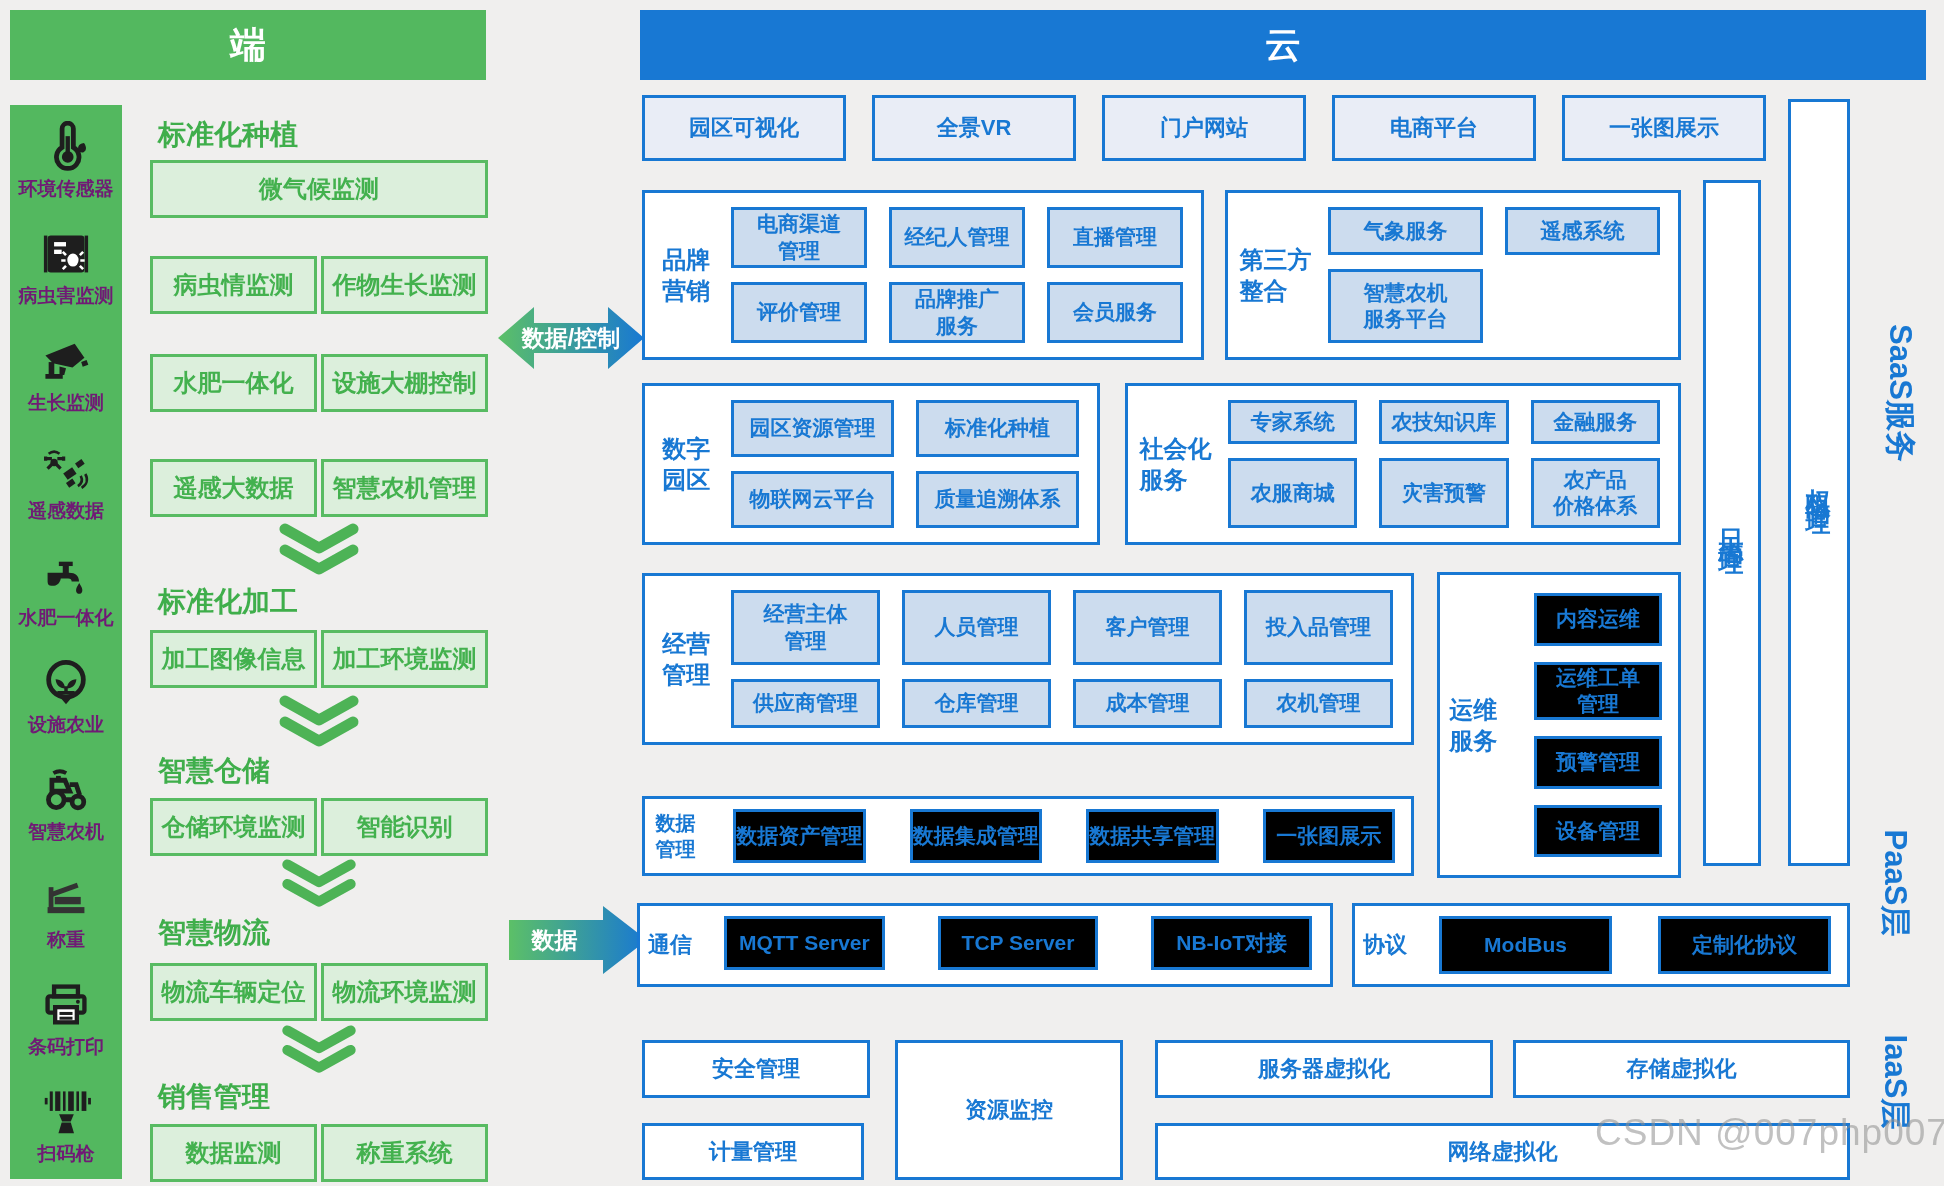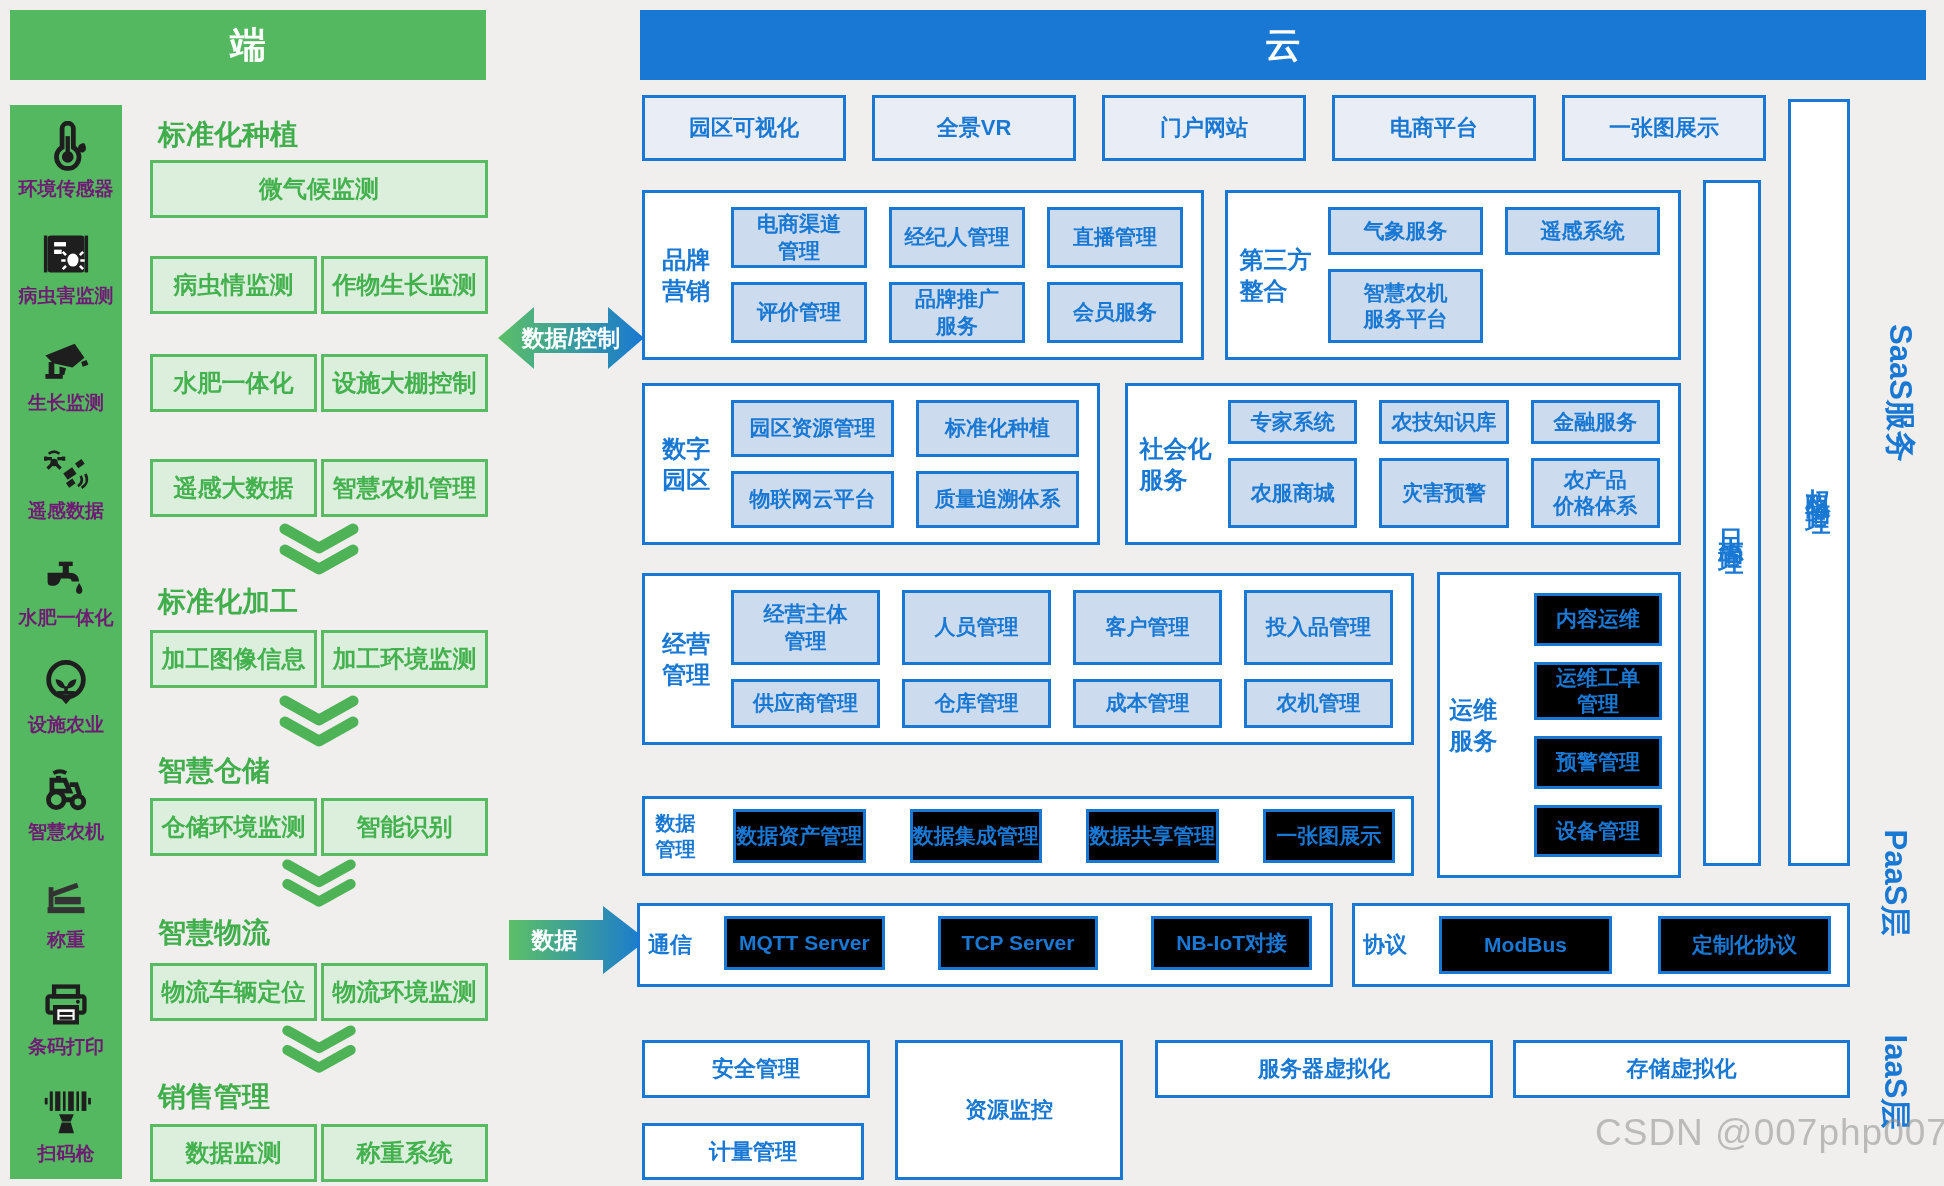--- a/index.html
+++ b/index.html
@@ -397,20 +397,21 @@
       <div class="bbtn pale" style="flex:1">ModBus</div>
       <div class="bbtn pale" style="flex:1">定制化协议</div>
     </div>
   </div>
 
   <div class="iaas-box" style="left:642px;top:1123px;width:222px;height:57px">计量管理</div>
   <div class="iaas-box" style="left:642px;top:1040px;width:228px;height:58px">安全管理</div>
   <div class="iaas-box" style="left:895px;top:1040px;width:228px;height:140px">资源监控</div>
   <div class="iaas-box" style="left:1155px;top:1040px;width:338px;height:58px">服务器虚拟化</div>
   <div class="iaas-box" style="left:1513px;top:1040px;width:337px;height:58px">存储虚拟化</div>
+  <div class="iaas-box" style="left:1155px;top:1123px;width:695px;height:57px">网络虚拟化</div>
 
   <div class="vbar" style="left:1703px;top:180px;width:58px;height:686px">日志管理</div>
   <div class="vbar" style="left:1788px;top:99px;width:62px;height:767px">权限管理</div>
 
   <div class="vlabel" style="left:1840px;top:373px;width:120px;height:40px">SaaS服务</div>
   <div class="vlabel" style="left:1845px;top:863px;width:100px;height:40px">PaaS层</div>
   <div class="vlabel" style="left:1845px;top:1062px;width:100px;height:40px">IaaS层</div>
 
   <div class="watermark" style="left:1595px;top:1112px">CSDN @007php007</div>
 

